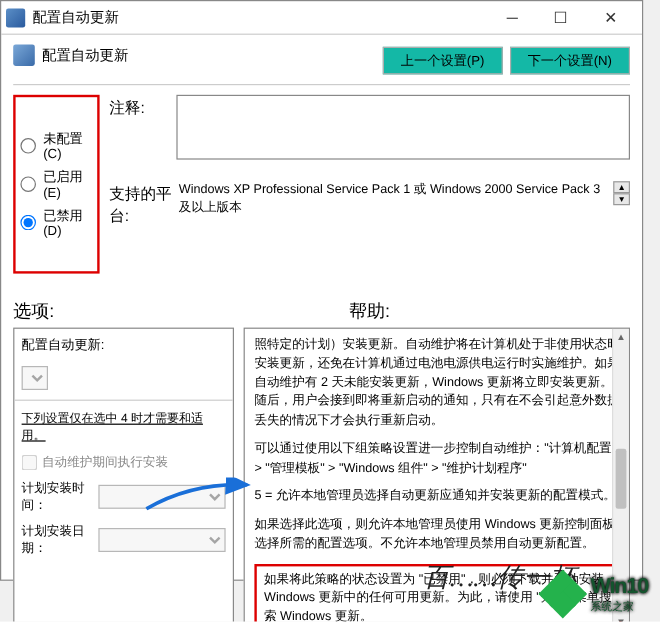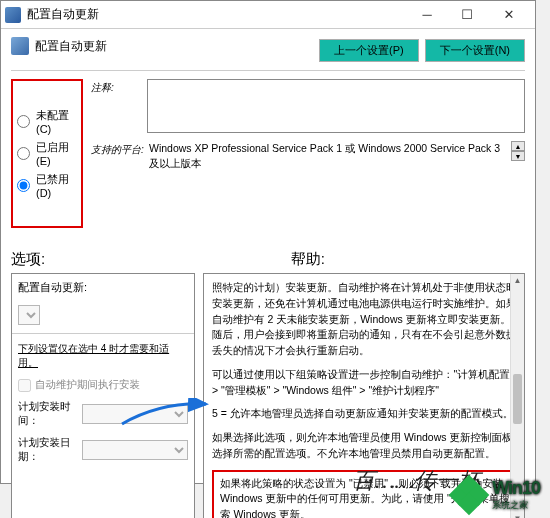--- a/index.html
+++ b/index.html
@@ -76,29 +76,29 @@
     }
     .radio-row {
       display: flex; align-items: center; gap: 4px;
       margin: 5px 0;
       font-size: 11px;
     }
     .radio-row input { margin: 0 2px; }
     .top-row { display: flex; gap: 8px; align-items: flex-start; }
     .right-col { flex: 1; }
     .field-row { display: flex; align-items: flex-start; margin-bottom: 6px; }
-    .field-label { width: 56px; font-size: 10px; padding-top: 2px; font-style: italic; }
+    .field-label { width: 56px; font-size: 13px; padding-top: 2px; }
     .notes-box {
       flex: 1; height: 54px;
       border: 1px solid #888;
       background: #fff;
       resize: none;
       font-size: 11px;
     }
-    .platform-row { display: flex; align-items: flex-start; margin-top: 8px; }
+    .platform-row { display: flex; align-items: flex-start; margin-top: 18px; }
     .platform-text {
       flex: 1; font-size: 10.5px; line-height: 1.4;
       padding-left: 2px;
     }
     .updown {
       width: 14px;
       display: flex; flex-direction: column;
       margin-left: 3px;
     }
     .updown .arr {

